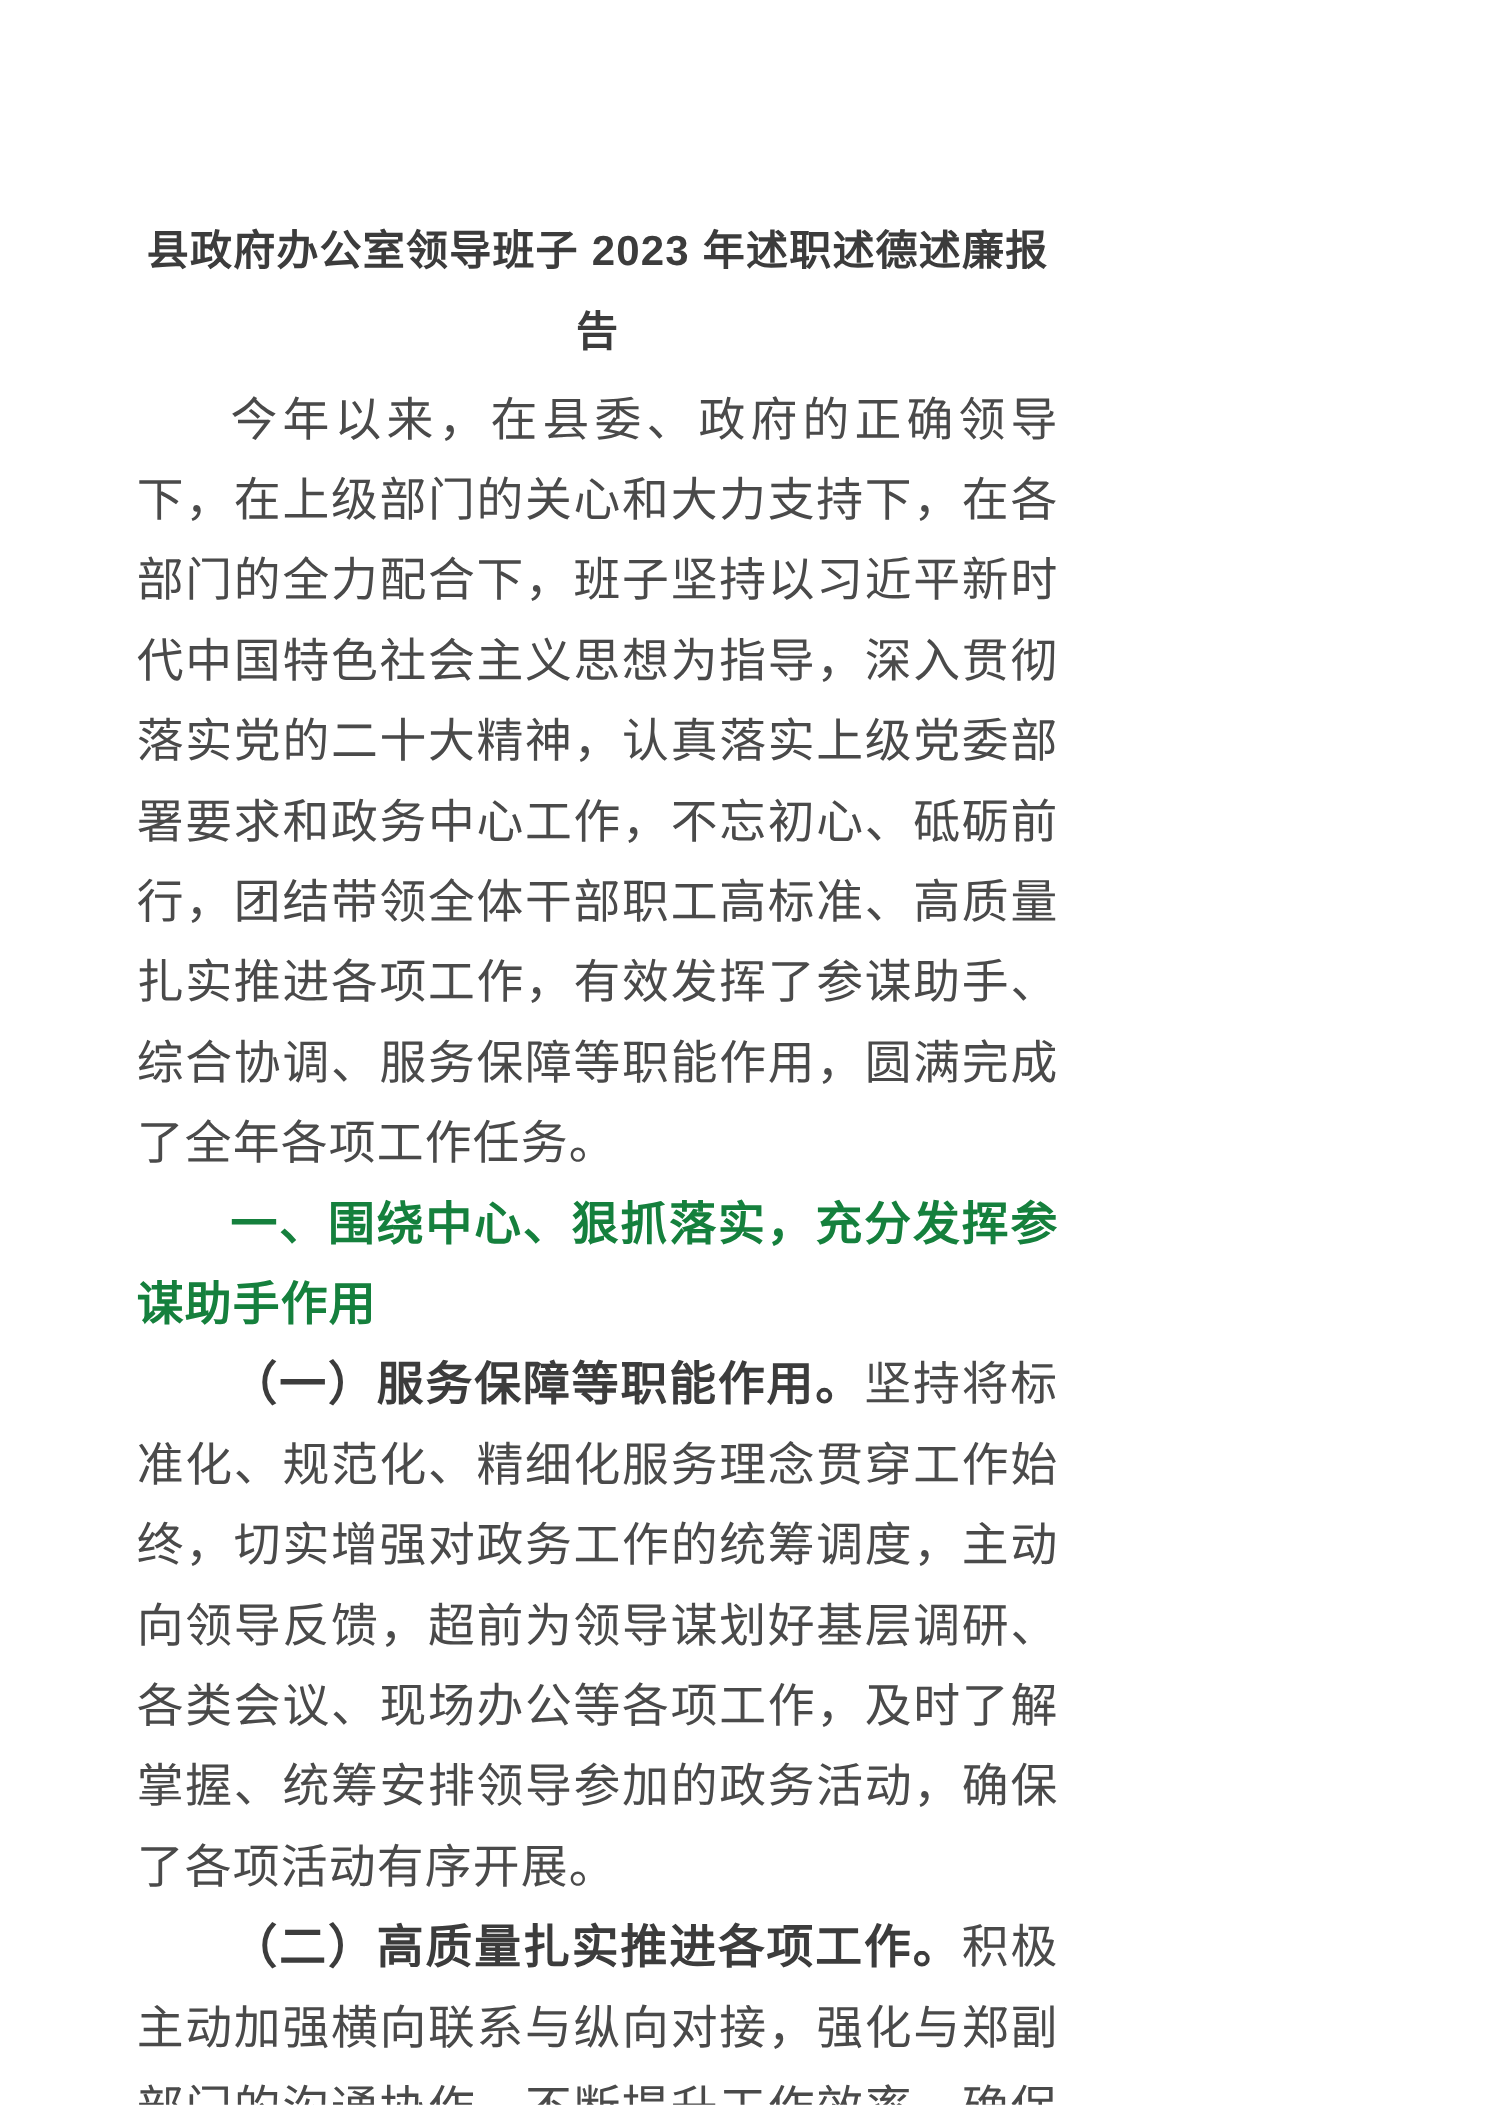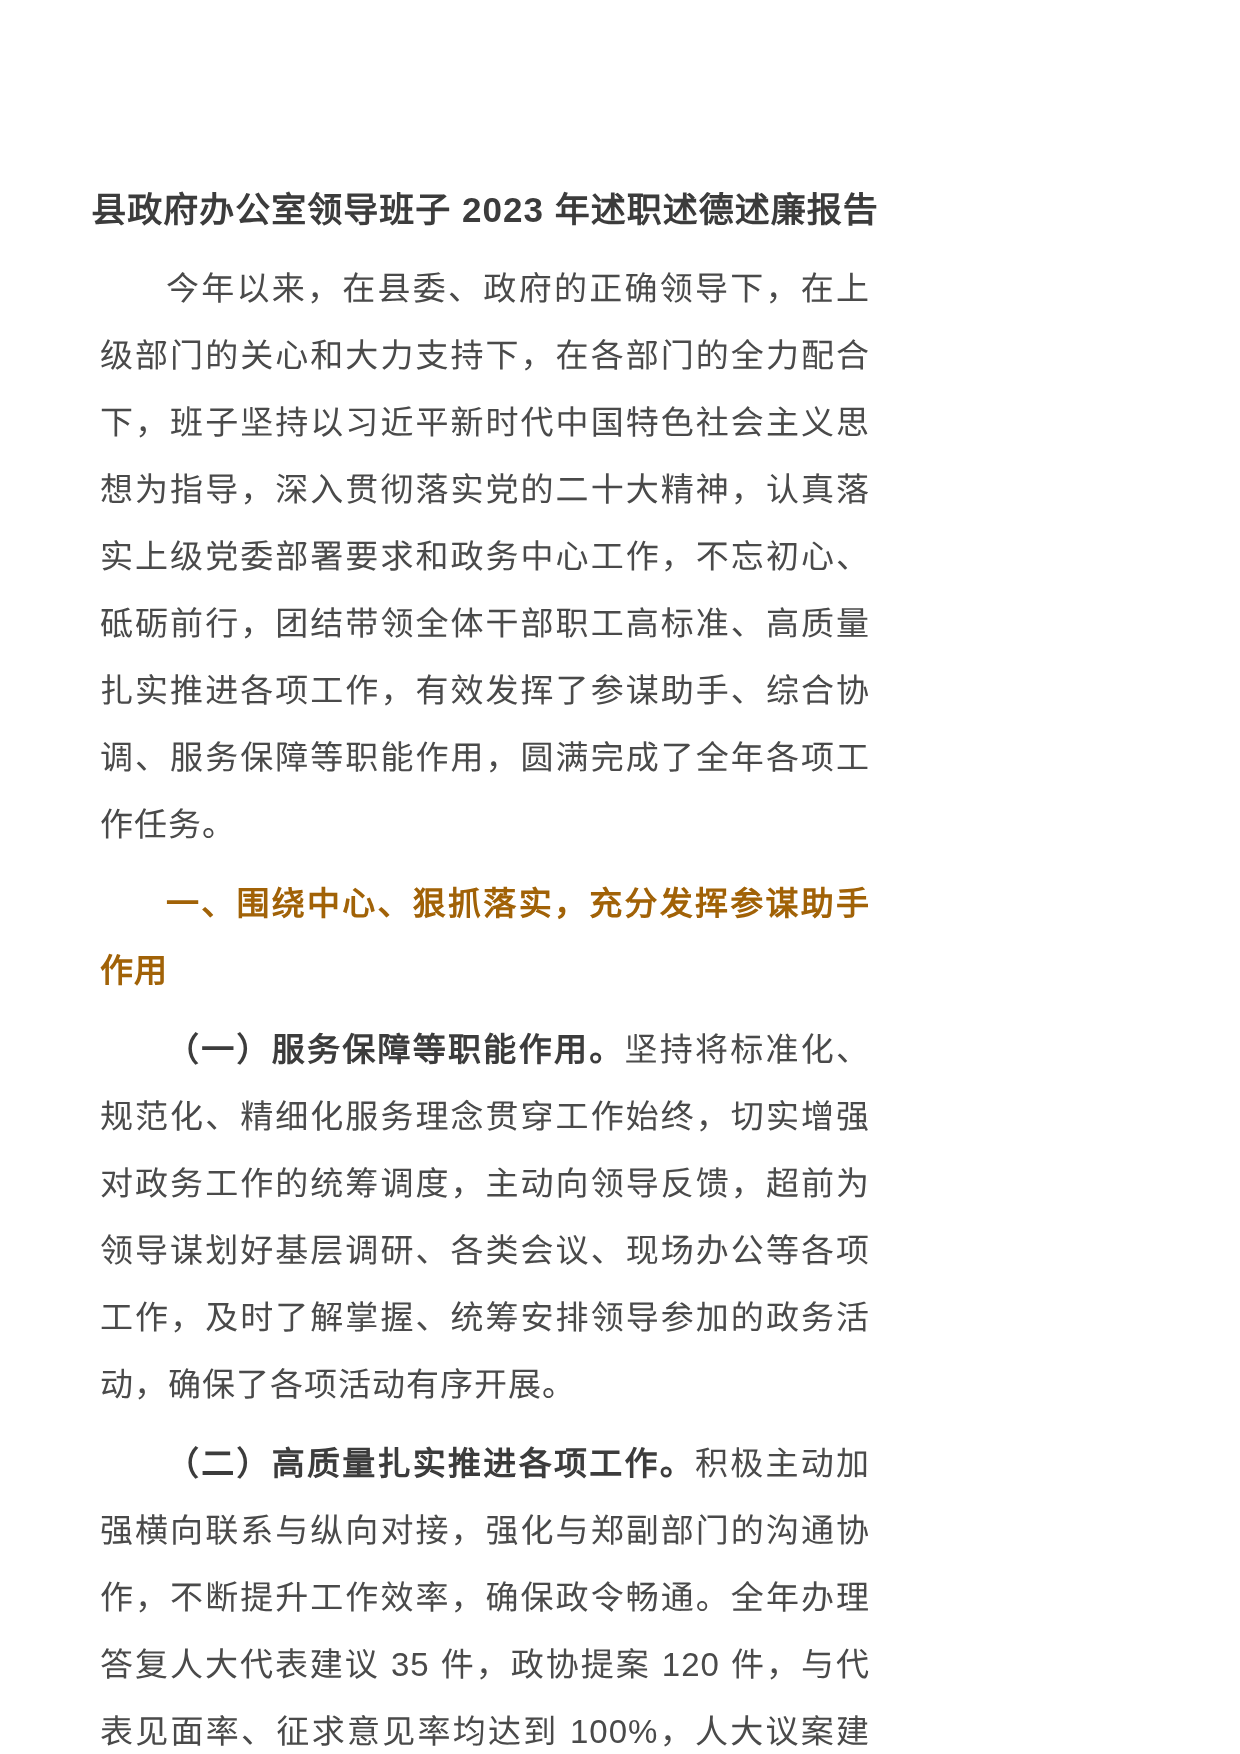--- a/index.html
+++ b/index.html
@@ -11,44 +11,45 @@
     width: 1240px;
     height: 1754px;
     overflow: hidden;
     font-family: "Liberation Sans", "DejaVu Sans", sans-serif;
   }
   .page {
     box-sizing: border-box;
     width: 1068px;
     height: 1754px;
     background: #ffffff;
-    padding: 176px 186px 0 88px;
+    padding: 176px 186px 0 114px;
   }
   .doc-title {
     font-size: 35px;
     font-weight: bold;
     color: #3c3c3c;
     text-align: center;
     line-height: 67px;
     margin: 0 0 10px 0;
     letter-spacing: 1px;
   }
   .para {
-    font-size: 33px;
+    font-size: 39px;
     color: #4a4a4a;
     line-height: 67px;
     text-align: justify;
     text-indent: 2em;
-    margin: 12px;
+    margin: 0;
     letter-spacing: 1px;
     word-break: break-all;
+    font-family: Liberation Mono, monospace;
   }
   .heading {
     font-weight: bold;
-    color: #a16207;
+    color: #15803d;
   }
   .lead {
     font-weight: bold;
     color: #3c3c3c;
   }
 </style>
 </head>
 <body>
 
 <div class="page">

